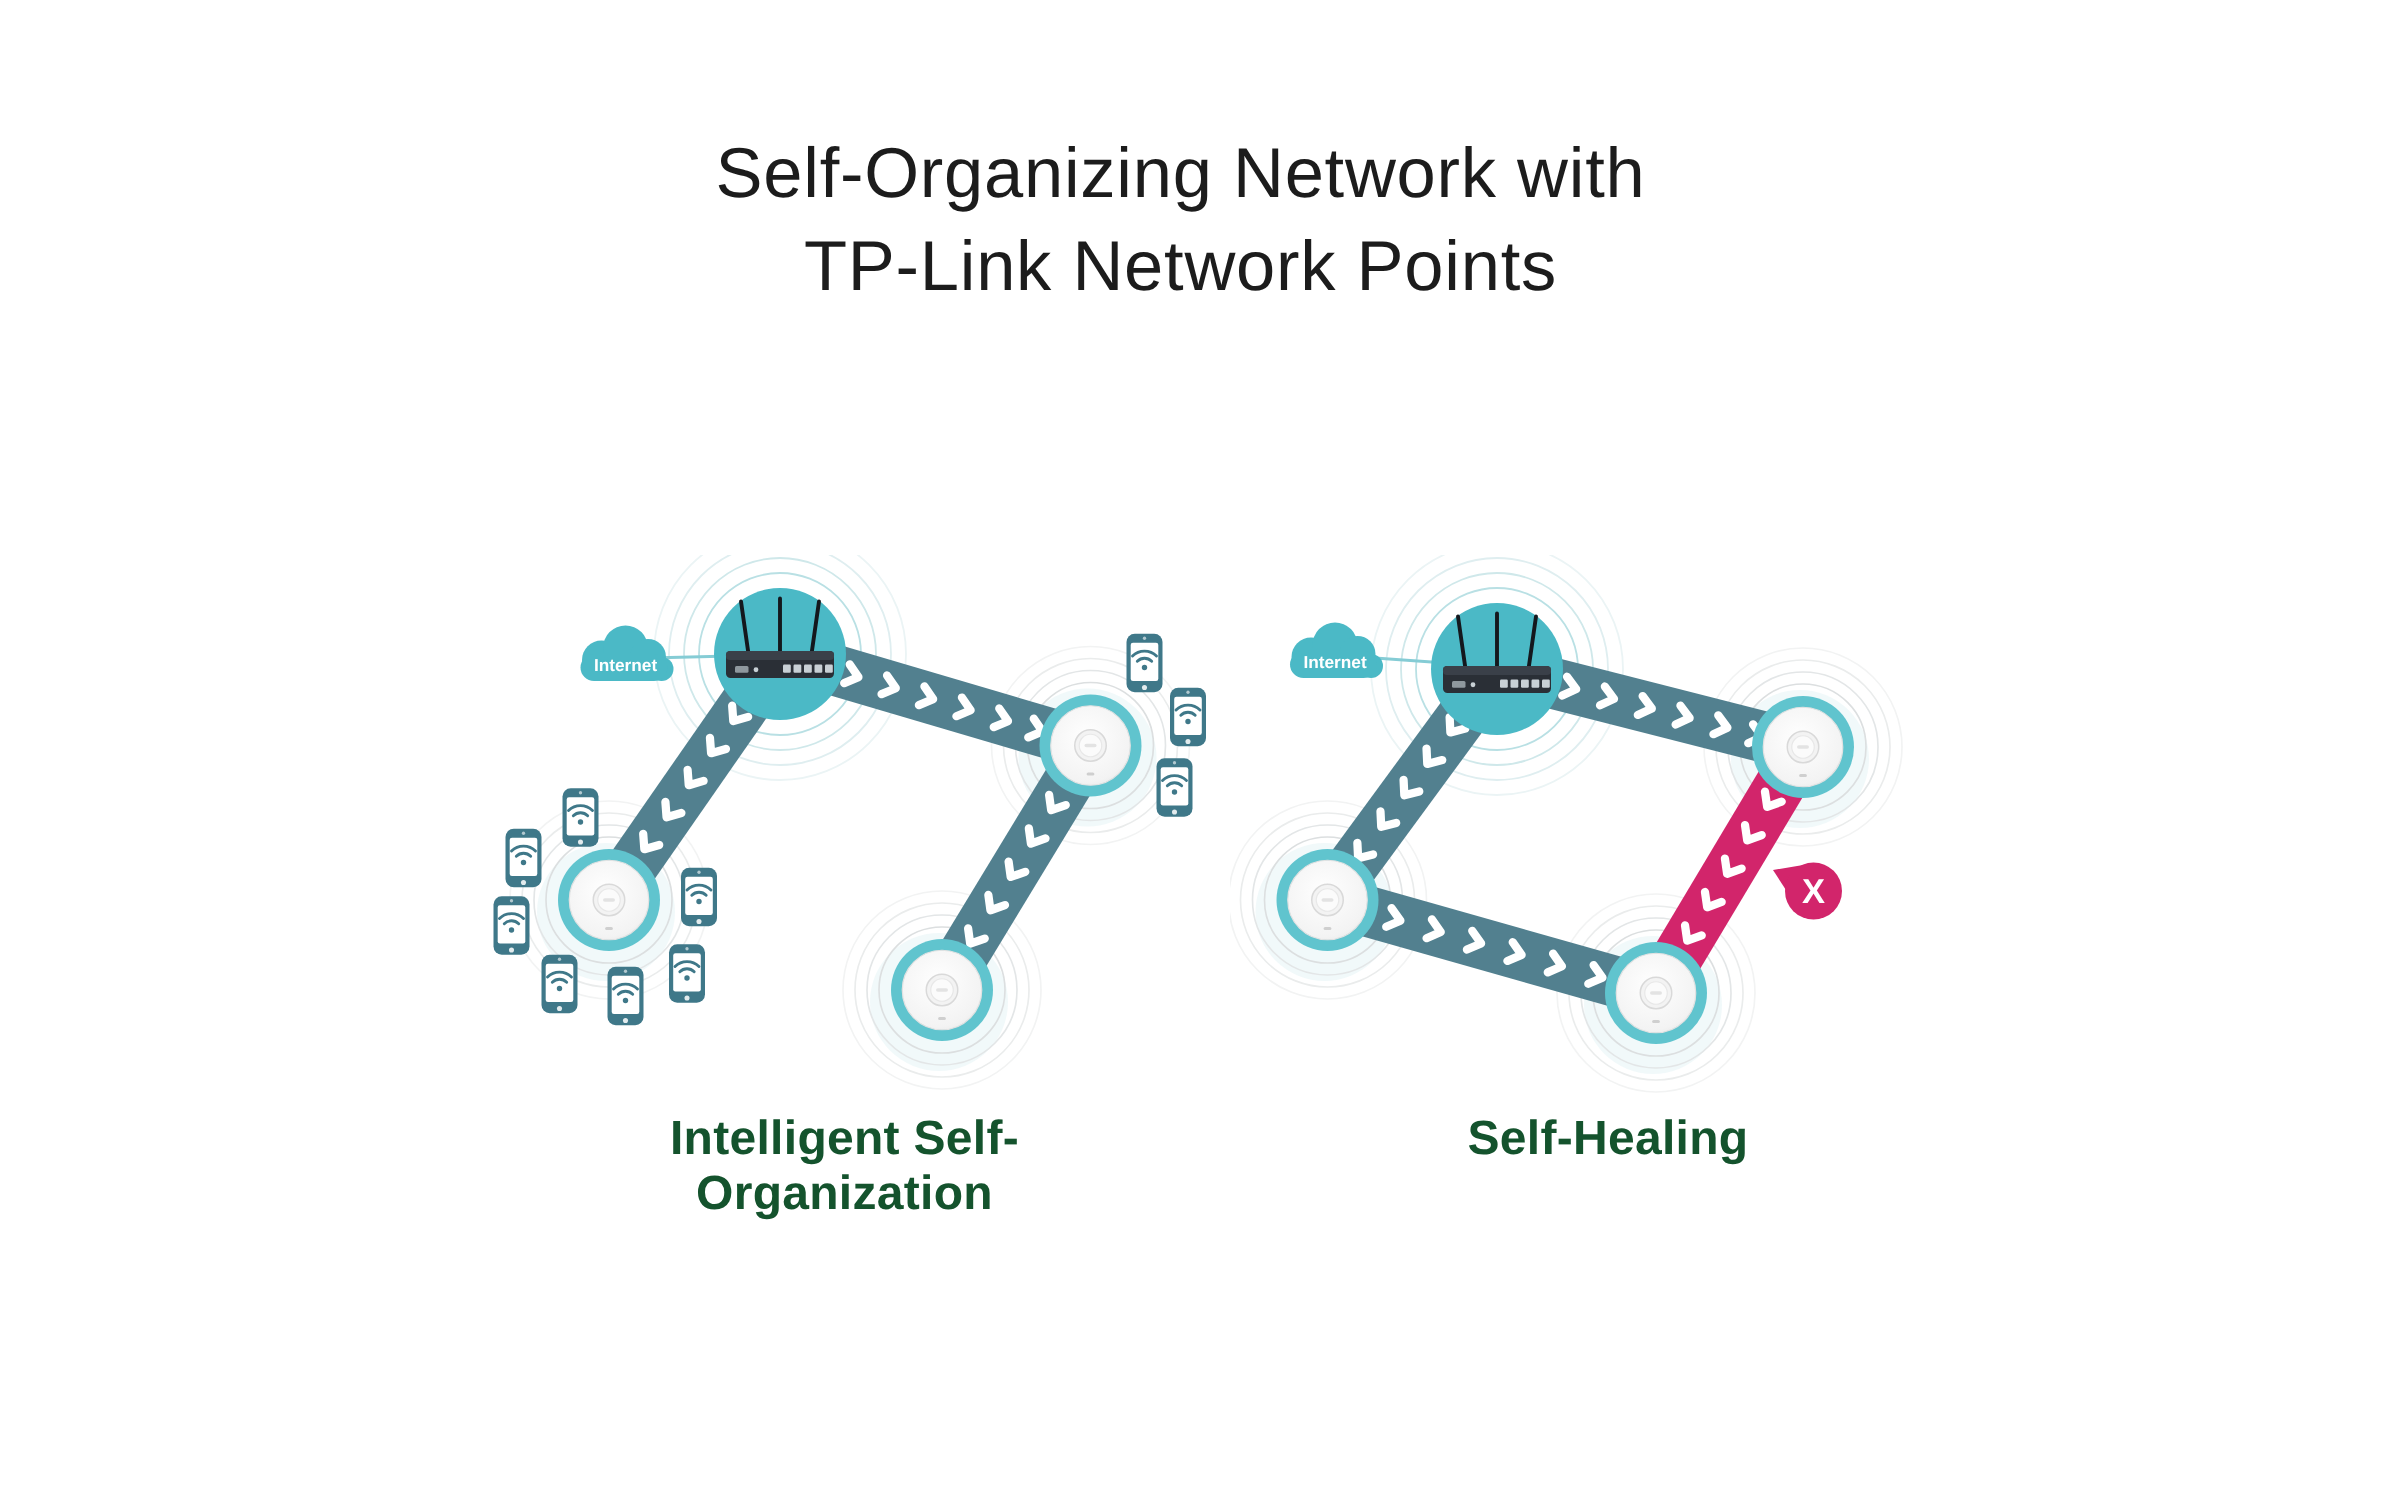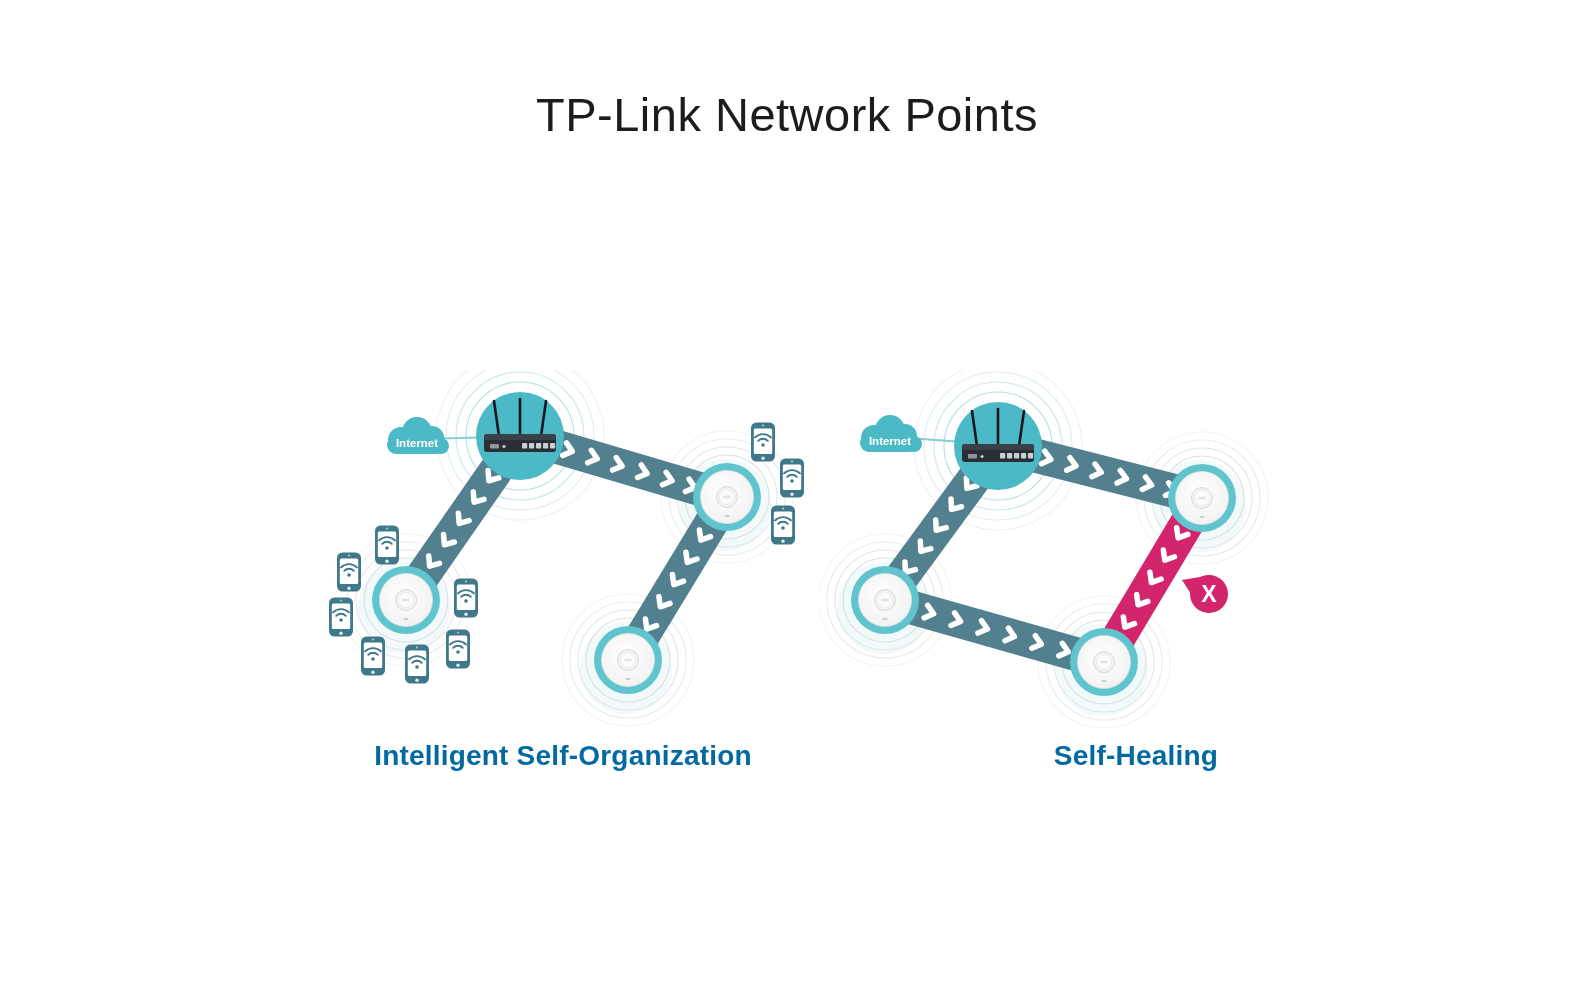--- a/index.html
+++ b/index.html
@@ -11,31 +11,32 @@
   .page-title{
     position:absolute;left:387px;top:84px;width:800px;
     text-align:center;color:#1c1c1c;font-size:47px;line-height:62px;
     font-weight:400;letter-spacing:0.5px;
   }
   .diagram-svg{position:absolute;}
   #diagram-left{left:300px;top:370px;}
   #diagram-right{left:820px;top:370px;}
   .caption{
     position:absolute;top:740px;width:400px;text-align:center;
-    color:#0369a1;font-size:28px;font-weight:700;letter-spacing:0.2px;
+    color:#14532d;font-size:32px;font-weight:700;letter-spacing:0.2px;
   }
   #caption-left{left:363px;}
-  #caption-right{left:818px;text-align:right;}
+  #caption-right{left:872px;}
   .cloud-label{font-family:"Liberation Sans",sans-serif;font-size:11.5px;font-weight:700;fill:#ffffff;}
   .x-label{font-family:"Liberation Sans",sans-serif;font-size:23px;font-weight:700;fill:#ffffff;}
 </style>
 </head>
 <body>
 
 <div class="page-title">
+  <div>Self-Organizing Network with</div>
   <div>TP-Link Network Points</div>
 </div>
 
 <svg id="diagram-left" class="diagram-svg" width="530" height="380" viewBox="0 0 530 380" xmlns="http://www.w3.org/2000/svg">
   <defs>
     <radialGradient id="apGrad" cx="45%" cy="40%" r="70%">
       <stop offset="0%" stop-color="#ffffff"></stop>
       <stop offset="80%" stop-color="#f3f3f3"></stop>
       <stop offset="100%" stop-color="#e6e6e6"></stop>
     </radialGradient>

